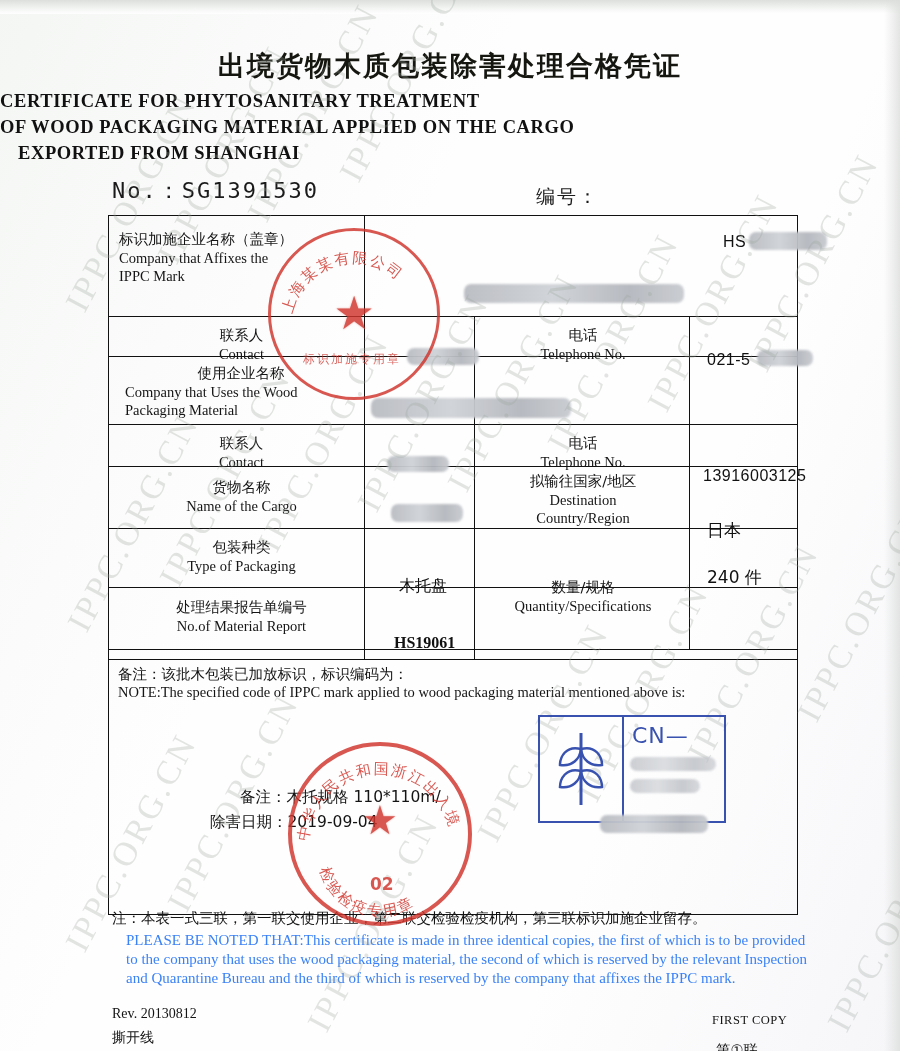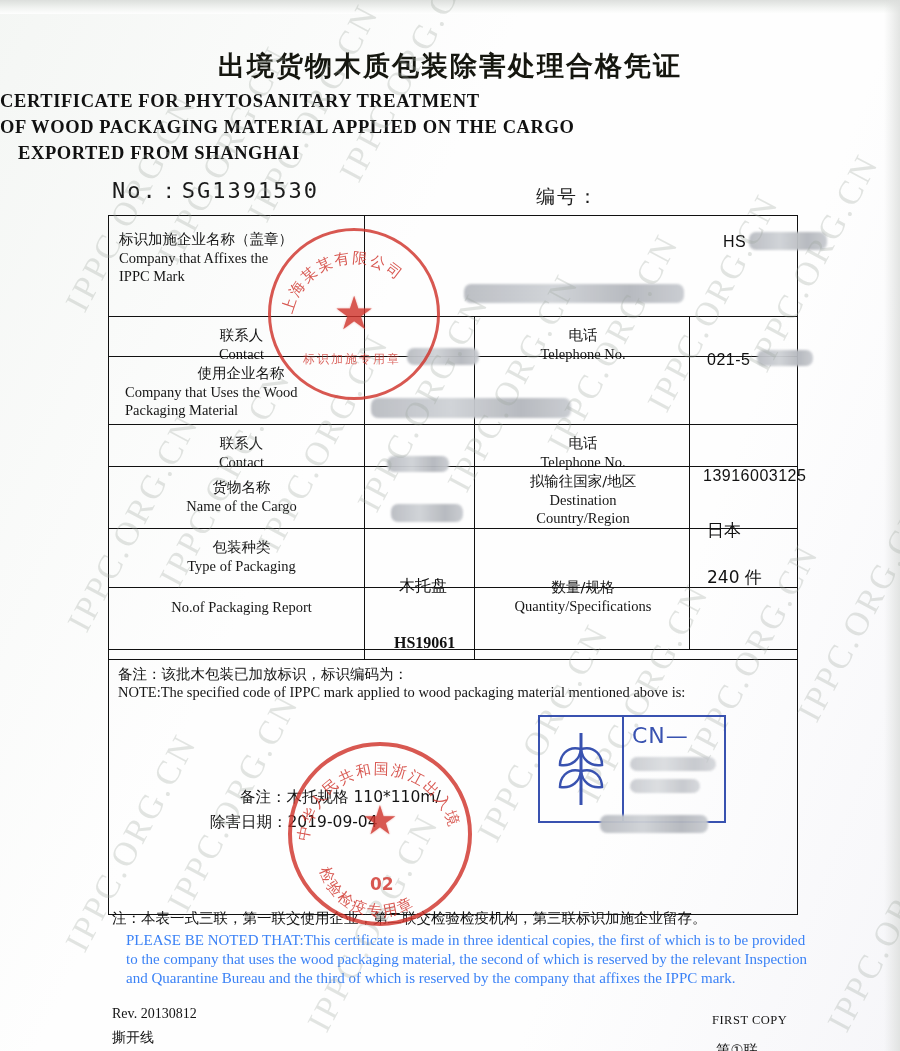--- a/index.html
+++ b/index.html
@@ -304,21 +304,22 @@
     <div class="lab-en">Type of Packaging</div>
   </div>
   <div class="cell-label" style="left:370px;top:322px;width:208px;margin-top:40px;">
     <div class="lab-zh">数量/规格</div>
     <div class="lab-en">Quantity/Specifications</div>
   </div>
   <div class="value" style="left:290px;top:360px;font-size:16px;">木托盘</div>
   <div class="value" style="left:598px;top:350px;font-size:17px;">240 件</div>
 
   <div class="cell-label" style="left:10px;top:382px;width:245px;">
-    <div class="lab-en">No.of Packaging Report</div>
+    <div class="lab-zh">处理结果报告单编号</div>
+    <div class="lab-en">No.of Material Report</div>
   </div>
   <div class="value" style="left:285px;top:418px;font-weight:bold;font-size:16px;font-family:Liberation Serif, serif;">HS19061</div>
 </div>
 
 <div class="note-zh">备注：该批木包装已加放标识，标识编码为：</div>
 <div class="note-en">NOTE:The specified code of IPPC mark applied to wood packaging material mentioned above is:</div>
 
 <div class="remark1">备注：木托规格 110*110m/</div>
 <div class="remark2">除害日期：2019-09-04</div>
 

